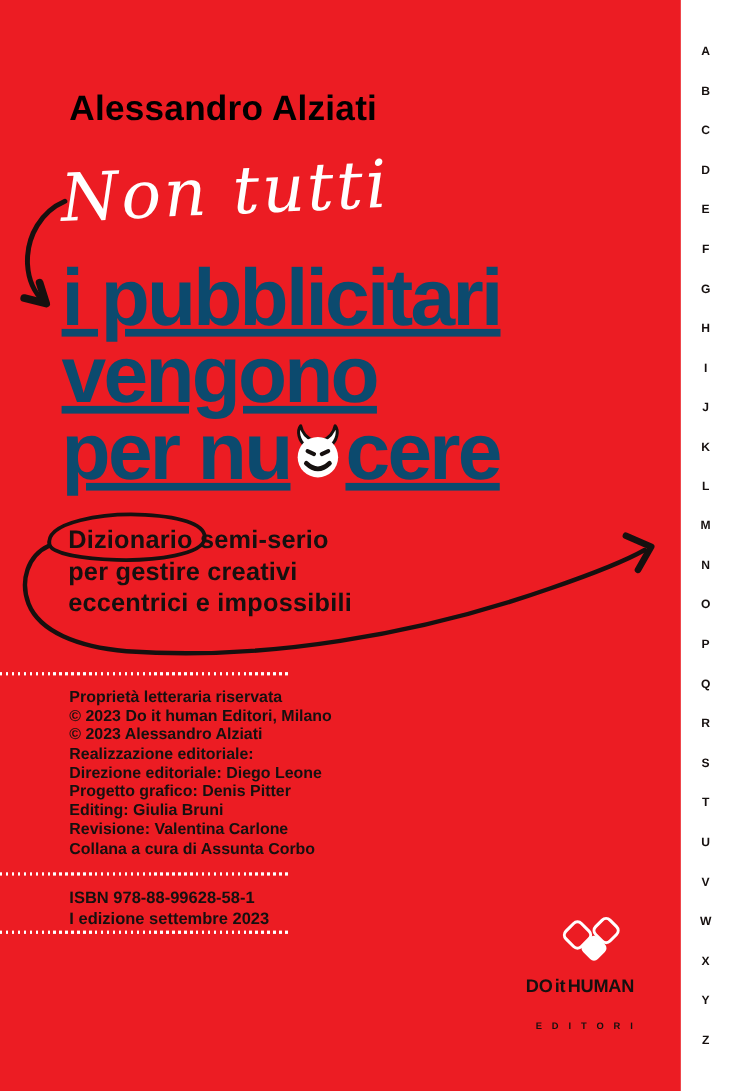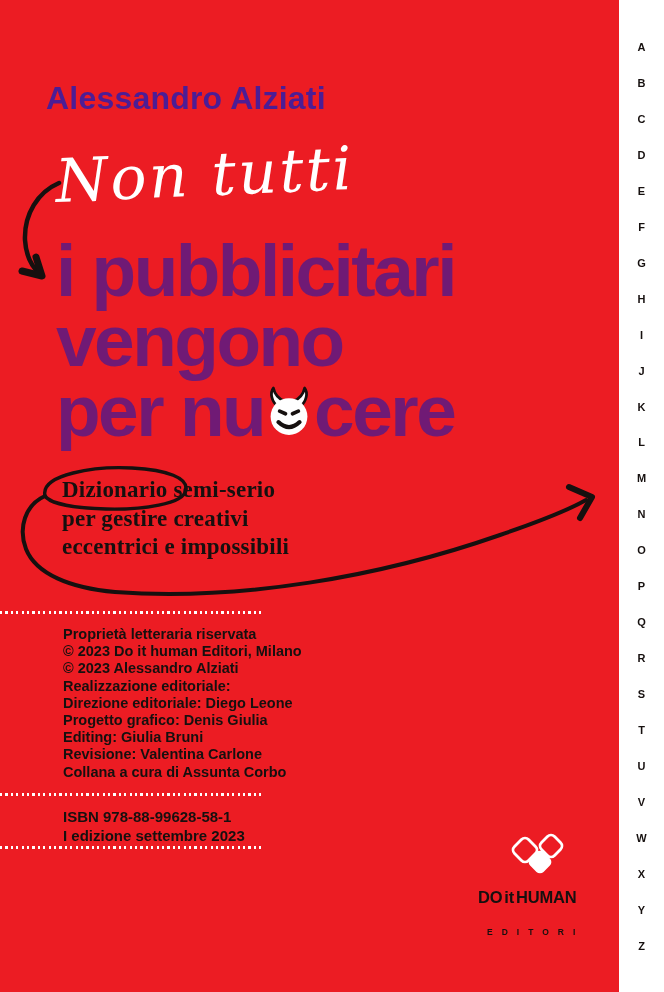--- a/index.html
+++ b/index.html
@@ -10,40 +10,40 @@
   .red-panel{position:absolute;left:0;top:0;width:619px;height:992px;background:#EC1C23;}
   
   .alpha-strip{
     position:absolute;left:619px;top:0;width:45px;height:992px;background:#ffffff;
     display:flex;flex-direction:column;justify-content:space-between;align-items:center;
     box-sizing:border-box;padding:42px 0 40px 0;
   }
   .alpha-letter{font-size:11px;font-weight:700;color:#16100F;line-height:1;}
   
   .author{
-    position:absolute;left:46px;top:80px;font-size:32px;font-weight:700;
-    color:#4c1d95;letter-spacing:.2px;
+    position:absolute;left:63px;top:80px;font-size:32px;font-weight:700;
+    color:#000000;letter-spacing:.2px;
   }
   
   .script-lead{
     position:absolute;left:54px;top:150px;
     font-family:"DejaVu Serif",serif;font-style:italic;font-size:60px;line-height:62px;
     color:#ffffff;letter-spacing:2.5px;transform:rotate(-2.5deg);transform-origin:left top;
   }
   
   .title{
     position:absolute;left:56px;top:236px;margin:0;
-    font-size:73px;line-height:70px;font-weight:700;color:#701a75;letter-spacing:-2.5px;
+    font-size:73px;line-height:70px;font-weight:700;color:#0c4a6e;letter-spacing:-2.5px;text-decoration:underline;
   }
   .title-line{display:block;white-space:nowrap;}
   .devil{display:inline-block;width:46px;height:56px;vertical-align:-4px;margin:0 2px;}
   
   .subtitle{
     position:absolute;left:62px;top:476px;font-size:23px;line-height:28.5px;
-    font-weight:700;color:#16100F;letter-spacing:.2px;font-family:Liberation Serif, serif;
+    font-weight:700;color:#16100F;letter-spacing:.2px;
   }
   .subtitle-line{white-space:nowrap;}
   
   .dotted{
     position:absolute;left:0;width:263px;height:3px;
     background:repeating-linear-gradient(90deg,#ffffff 0 2.2px,rgba(255,255,255,0) 2.2px 5.4px);
   }
   .dotted-1{top:611px;}
   .dotted-2{top:793px;}
   .dotted-3{top:846px;}
@@ -92,21 +92,21 @@
   <div class="dotted dotted-1"></div>
   <div class="dotted dotted-2"></div>
   <div class="dotted dotted-3"></div>
 
   <div class="credits">
       <div class="credit-line">Proprietà letteraria riservata</div>
       <div class="credit-line">© 2023 Do it human Editori, Milano</div>
       <div class="credit-line">© 2023 Alessandro Alziati</div>
       <div class="credit-line">Realizzazione editoriale:</div>
       <div class="credit-line">Direzione editoriale: Diego Leone</div>
-      <div class="credit-line">Progetto grafico: Denis Giulia</div>
+      <div class="credit-line">Progetto grafico: Denis Pitter</div>
       <div class="credit-line">Editing: Giulia Bruni</div>
       <div class="credit-line">Revisione: Valentina Carlone</div>
       <div class="credit-line">Collana a cura di Assunta Corbo</div>
     </div>
 
   <div class="edition">
     <div>ISBN 978-88-99628-58-1</div>
     <div>I edizione settembre 2023</div>
   </div>
 

